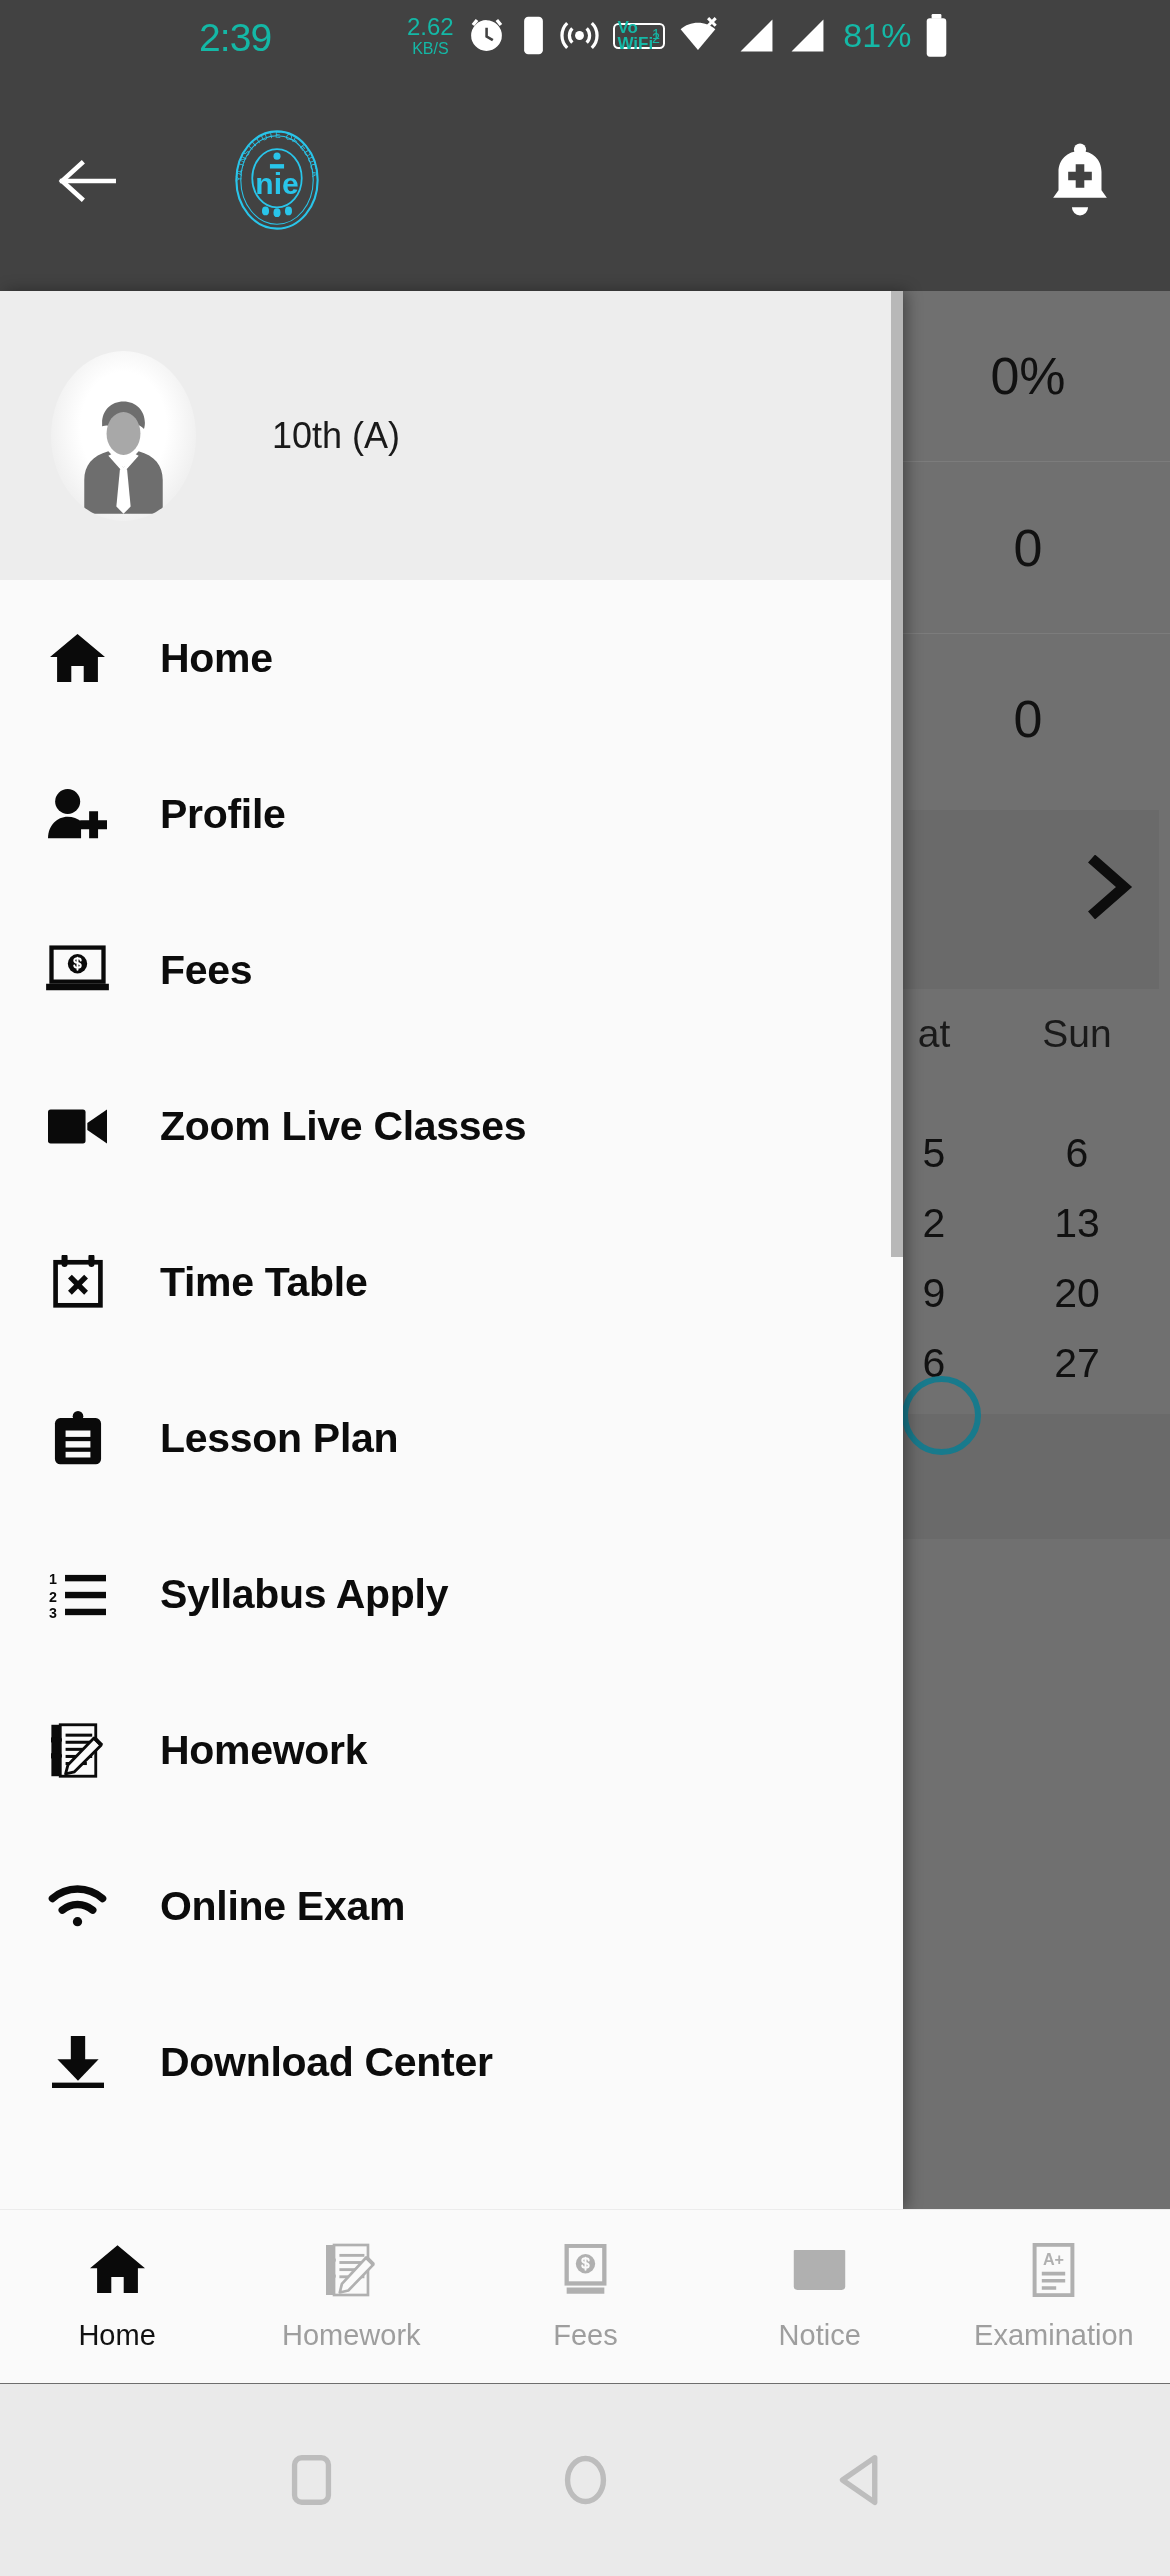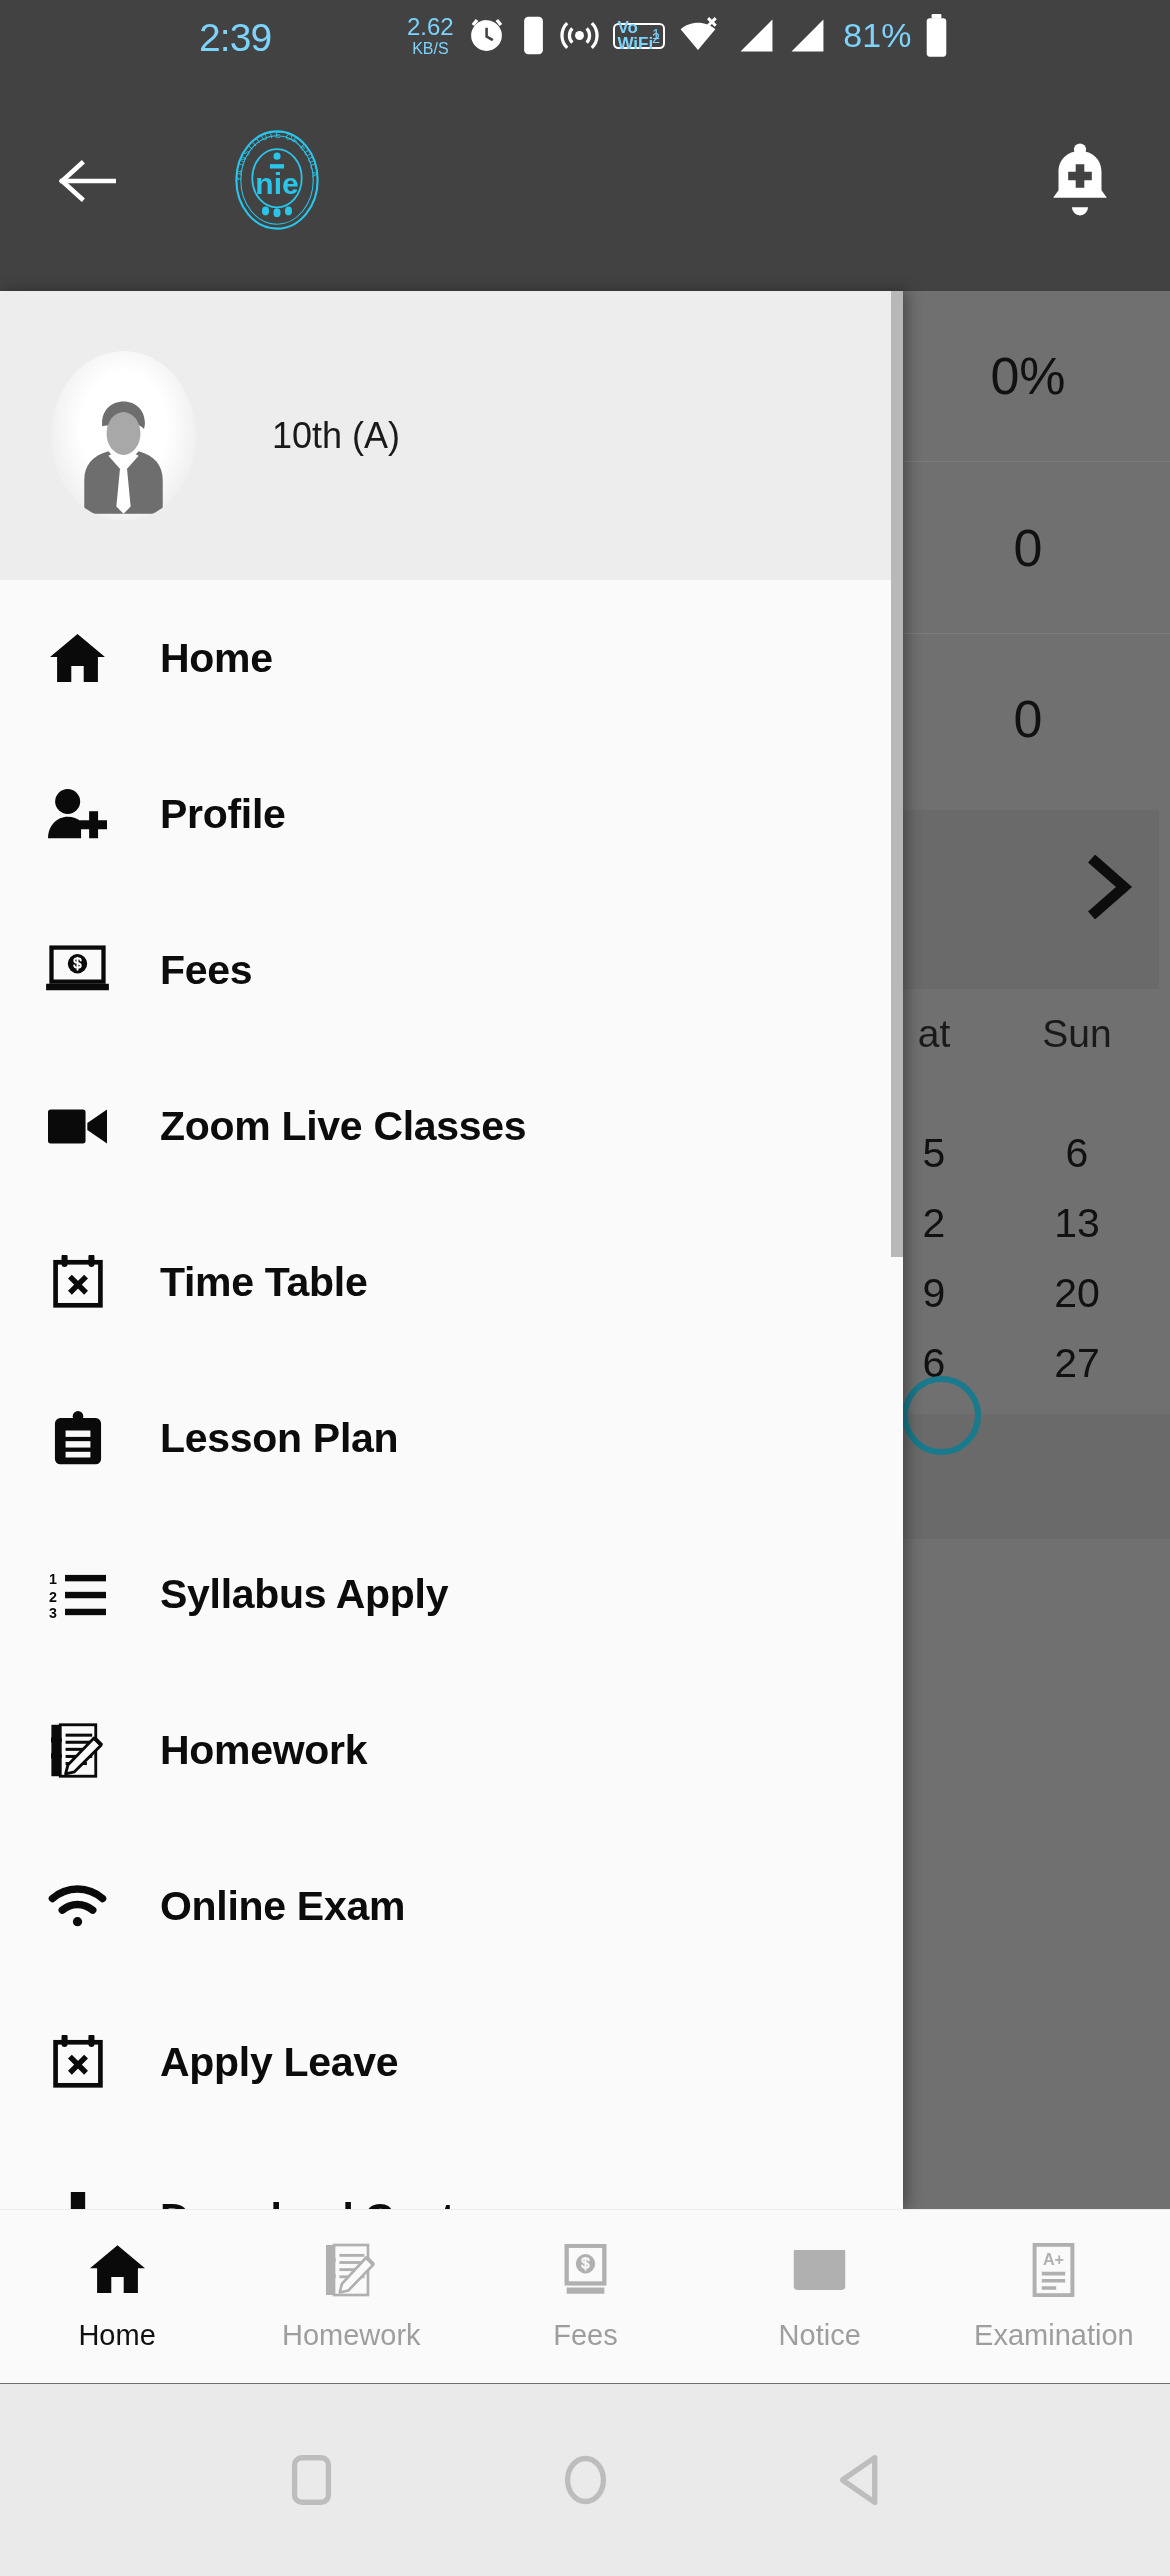--- a/index.html
+++ b/index.html
@@ -6,21 +6,21 @@
   html,body { width:1171px; height:2576px; overflow:hidden; }
   body {
     font-family:"Liberation Sans", sans-serif;
     background:#6e6e6e;
     position:relative;
   }
 
   
   #status-bar{
     position:absolute; left:0; top:0; width:1171px; height:72px;
-    background:#424242; color:#7dd3fc;
+    background:#424242; color:#14b8a6;
     display:flex; align-items:center;
   }
   #status-clock{ position:absolute; left:199px; top:16px; font-size:39px; letter-spacing:-0.9px; }
   #status-icons{ position:absolute; left:407px; top:7.2px; height:57px; display:flex; align-items:center; gap:12.5px; }
   .net-speed{ display:flex; flex-direction:column; align-items:center; line-height:1; }
   .net-speed .v{ font-size:24px; }
   .net-speed .u{ font-size:16px; margin-top:1.8px; }
   .sicon{ display:block; }
   .volte-box{
     border:2.7px solid #fff; border-radius:5.4px; width:52px; height:26px;
@@ -416,30 +416,20 @@
       <span class="menu-icon">
         <svg width="59" height="43" viewBox="0 0 33 24" fill="none" stroke="#0a0a0a" stroke-width="4.2" stroke-linecap="round">
           <path d="M2.5 7.5a21 21 0 0128 0"></path>
           <path d="M8 14a13 13 0 0117 0"></path>
           <circle cx="16.5" cy="20.5" r="2.6" fill="#0a0a0a" stroke="none"></circle>
         </svg>
       </span>
       <span class="menu-label">Online Exam</span>
     </div>
 
-    <div class="menu-item">
-      <span class="menu-icon">
-        <svg width="52" height="54" viewBox="0 0 29 30" fill="none" stroke="#0a0a0a" stroke-width="2.6">
-          <path d="M7 1v4M22 1v4" stroke-width="3.4" stroke-linecap="round"></path>
-          <rect x="2" y="4" width="25" height="24"></rect>
-          <path d="M10 12l9 9M19 12l-9 9" stroke-width="3"></path>
-        </svg>
-      </span>
-      <span class="menu-label">Apply Leave</span>
-    </div>
 
     <div class="menu-item">
       <span class="menu-icon">
         <svg width="52" height="52" viewBox="0 0 29 29" fill="#0a0a0a">
           <rect x="10.5" y="0" width="8" height="15"></rect>
           <path d="M3 13h23l-11.5 12z"></path>
           <rect x="0" y="26" width="29" height="3.4"></rect>
         </svg>
       </span>
       <span class="menu-label">Download Center</span>

